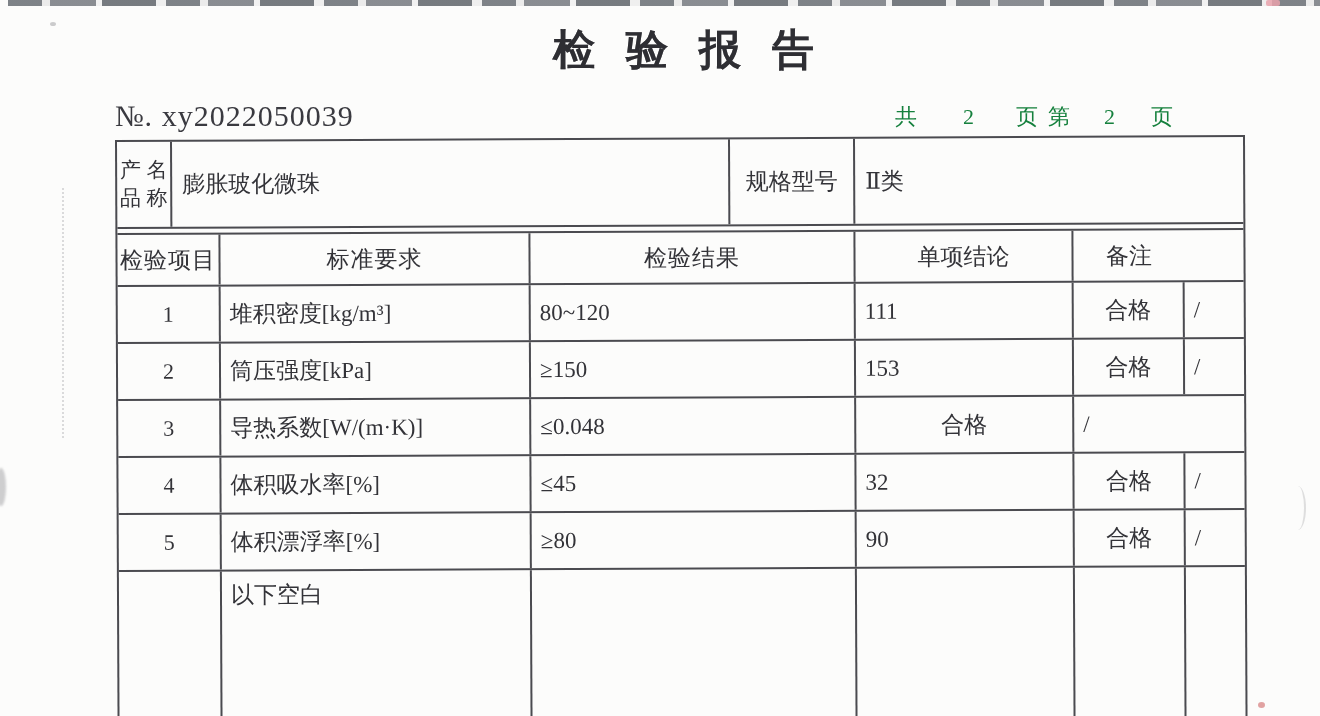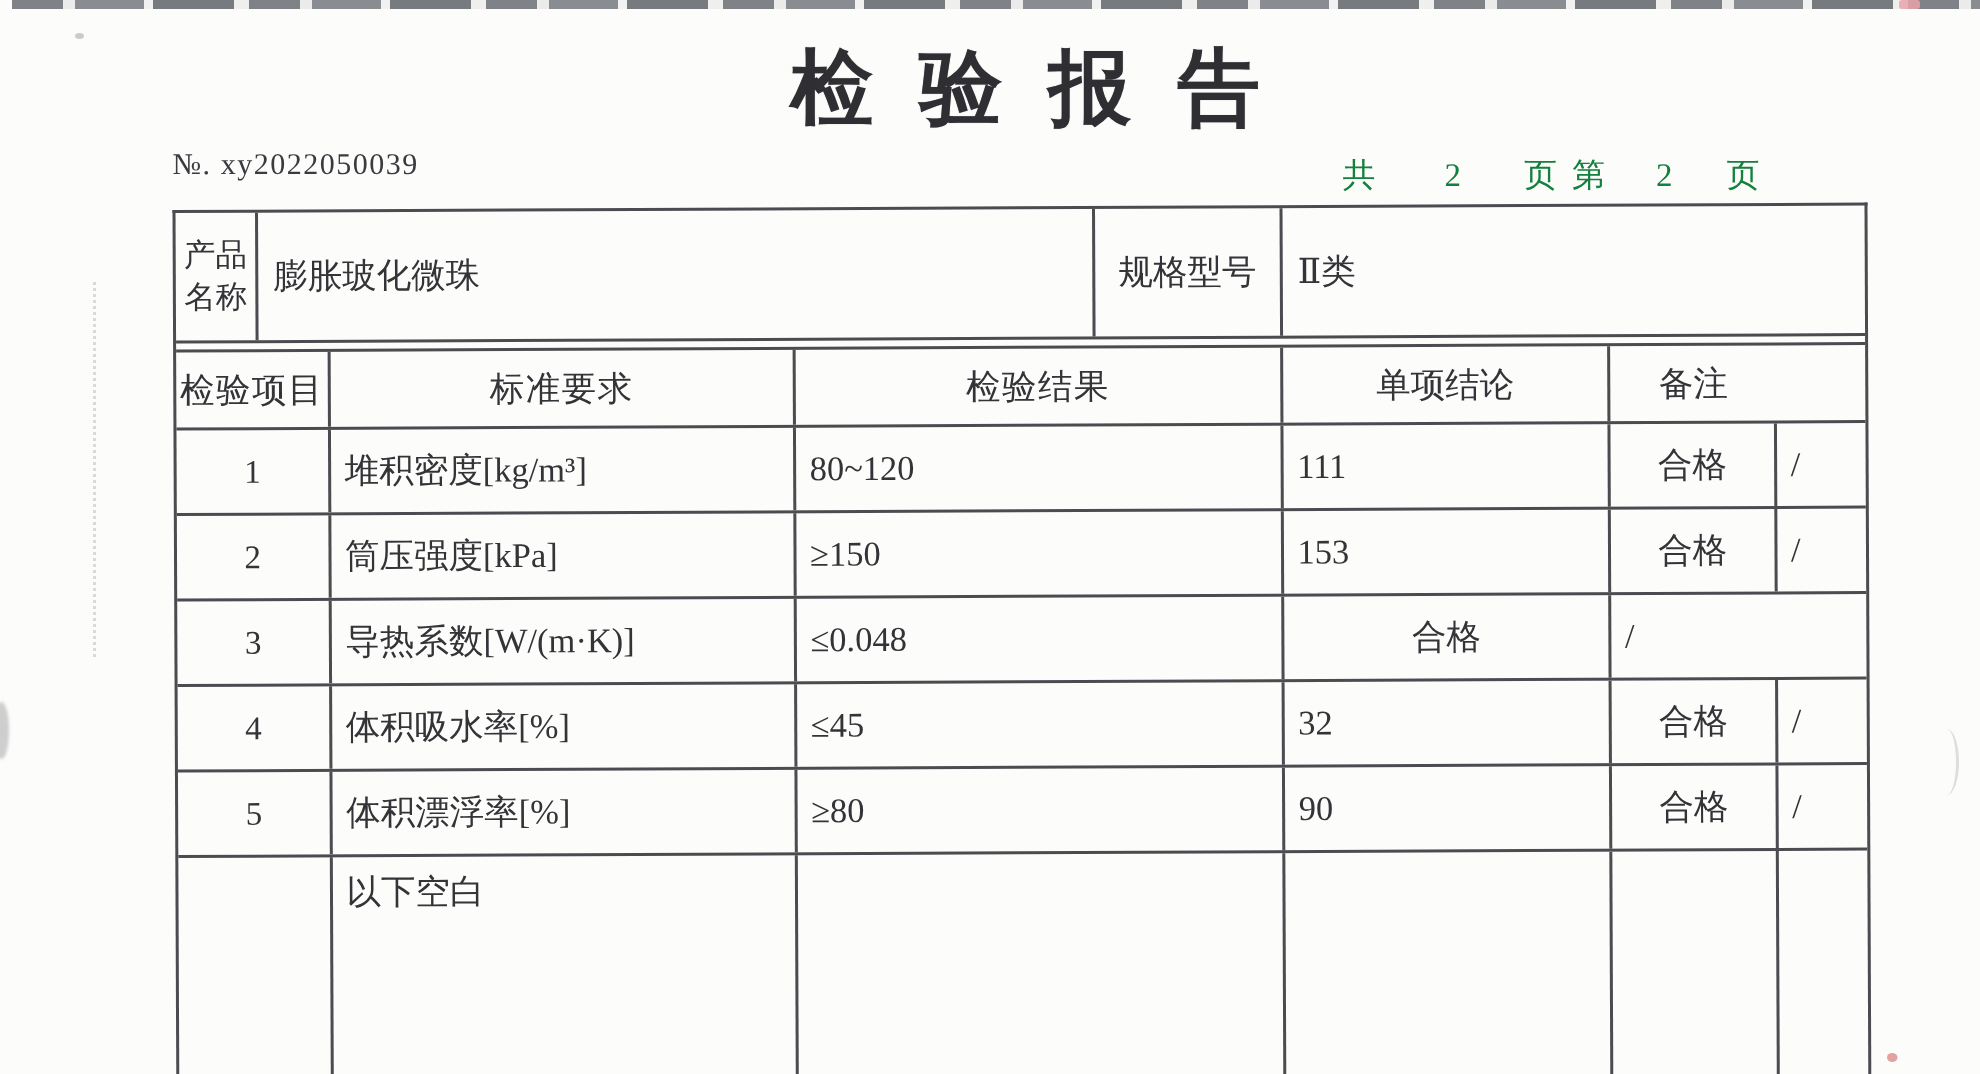--- a/index.html
+++ b/index.html
@@ -55,27 +55,27 @@
   }
   .red-speck-bottom {
     position: absolute; left: 1258px; top: 702px; width: 7px; height: 6px;
     background: rgba(217,139,139,0.8); border-radius: 50%;
   }
 
   
   .title {
     position: absolute; top: 22px; left: 0; right: 0;
     text-align: center;
-    font-size: 55px; font-weight: bold; color: #2e2e33;
+    font-size: 42px; font-weight: bold; color: #2e2e33;
     letter-spacing: 31px; padding-left: 78px;
     text-shadow: 0 0 0.5px rgba(46,46,51,0.6);
   }
   .report-no {
     position: absolute; left: 115px; top: 99px;
-    font-size: 20px; color: #3a3a40; letter-spacing: 1px;
+    font-size: 30px; color: #3a3a40; letter-spacing: 1px;
   }
   .pagination {
     position: absolute; left: 895px; top: 102px;
     font-size: 22px; color: #15803d; white-space: nowrap;
   }
   .pagination span { display: inline-block; }
   .pg-t0 { margin-right: 46px; }
   .pg-t1 { margin-right: 42px; }
   .pg-t2 { margin-right: 10px; }
   .pg-t3 { margin-right: 34px; }
@@ -94,21 +94,21 @@
     font-size: 23px; color: var(--ink);
   }
   .cell { border-right: 2px solid var(--line); display: flex; align-items: center; overflow: hidden; }
   .cell:last-child { border-right: none; }
 
   .prod-row {
     display: grid; grid-template-columns: 55px 558px 125px auto;
     height: 87px; border-bottom: 2px solid var(--line);
   }
   .prod-label {
-    flex-direction: column; justify-content: center;
+    flex-direction: row; justify-content: flex-end;
     font-size: 21px; line-height: 1.3; text-align: center;
   }
   .pad-l { padding-left: 10px; }
   .gap-strip { height: 4px; }
 
   .grid-row {
     display: grid; grid-template-columns: 103px 310px 325px 218px 111px auto;
     border-bottom: 2px solid var(--line);
   }
   .head-row { height: 54px; border-top: 2px solid var(--line); font-size: 23px; }

